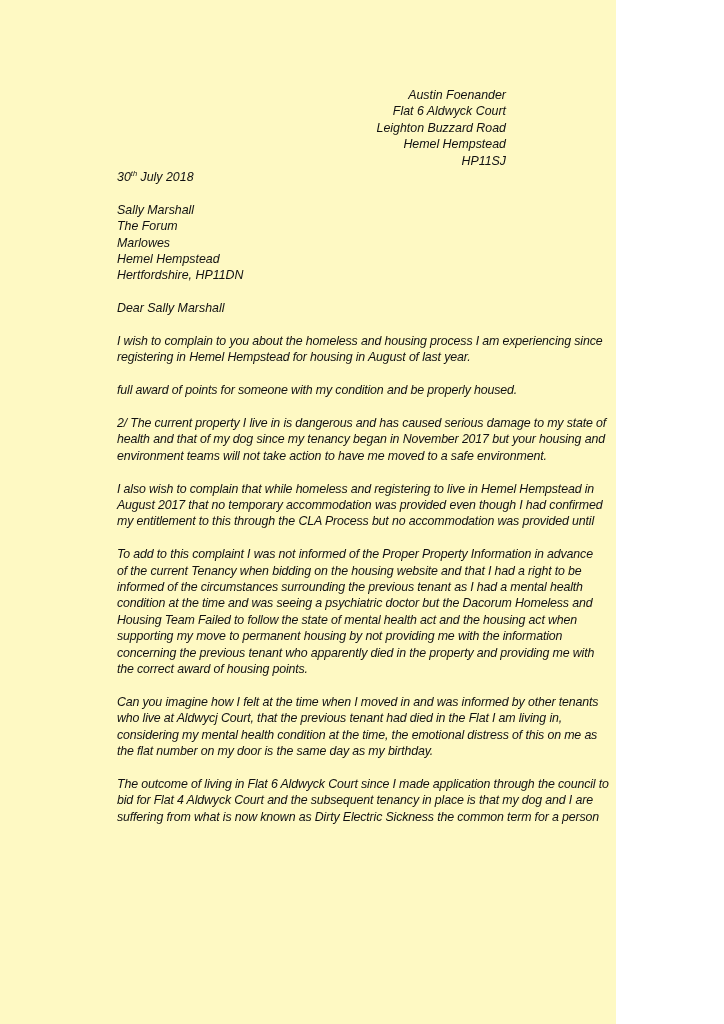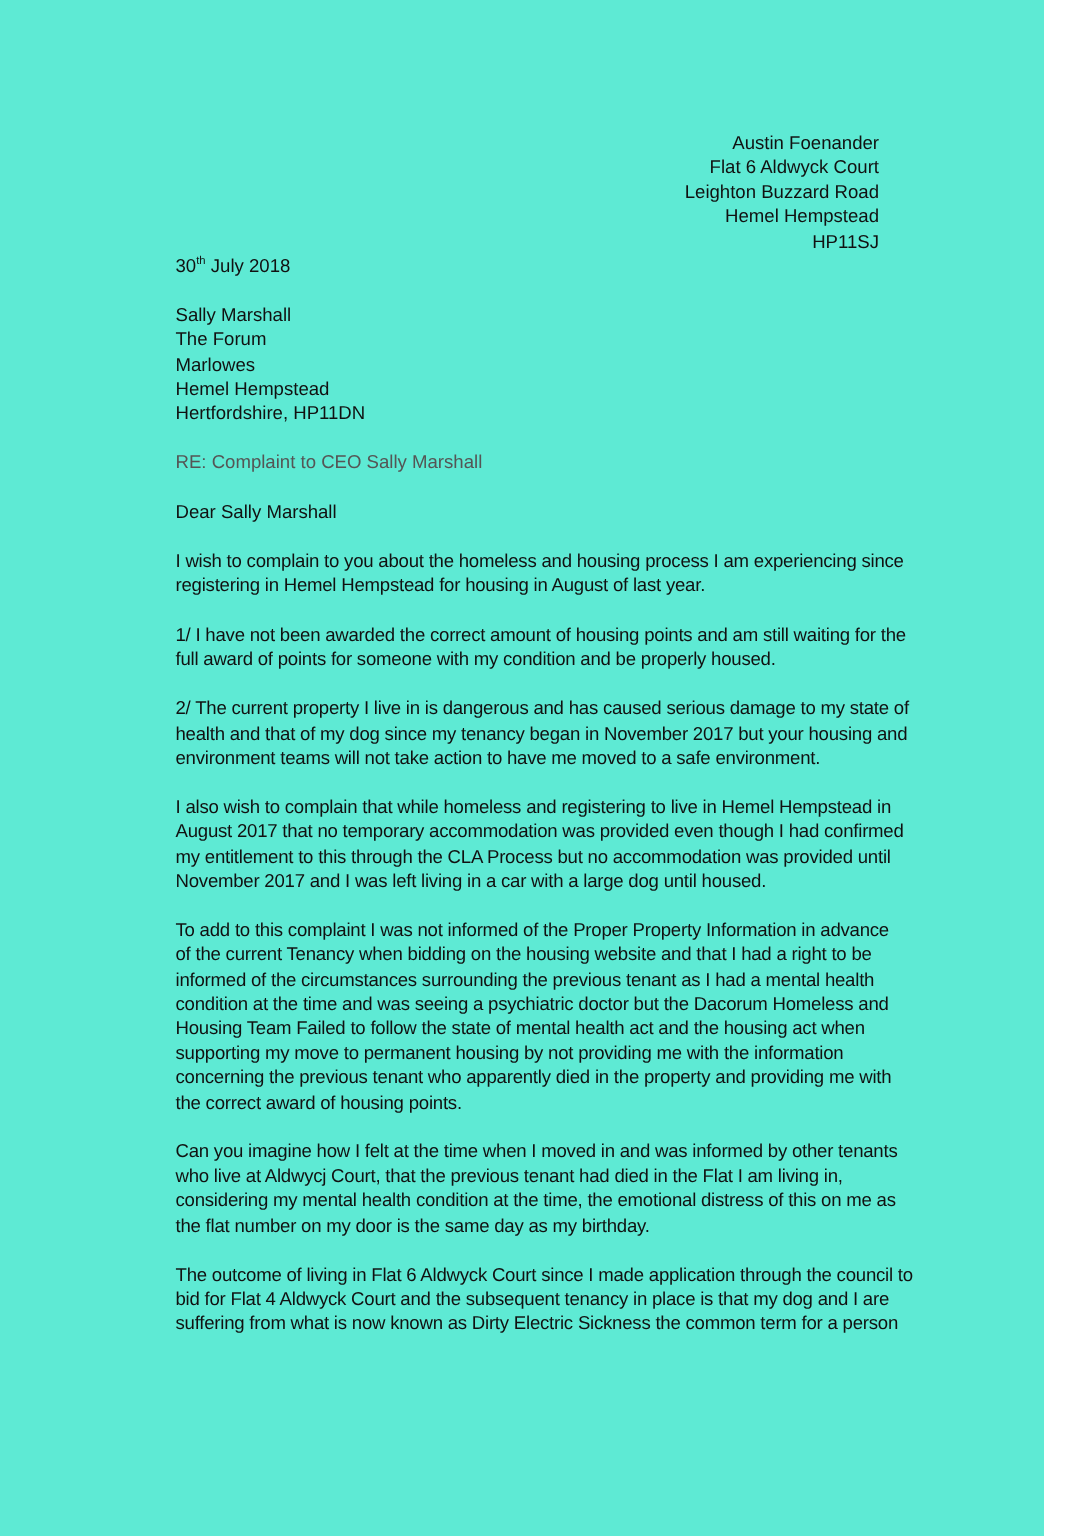--- a/index.html
+++ b/index.html
@@ -11,22 +11,23 @@
       width: 724px;
       height: 1024px;
       overflow: hidden;
       position: relative;
       font-family: "Liberation Sans", "DejaVu Sans", sans-serif;
       color: #111111;
     }
     .page {
       position: absolute;
       left: 0; top: 0;
-      width: 696px; height: 1024px;
-      background: #5eead4;
+      width: 616px; height: 1024px;
+      background: #fef9c3;
+      font-style: italic;
     }
     .sender {
       position: absolute;
       right: 110px;
       top: 87px;
       text-align: right;
       font-size: 12.4px;
       line-height: 16.4px;
     }
     .sender div { white-space: nowrap; }
@@ -65,45 +66,42 @@
     <div class="date"><span>30</span><sup>th</sup><span> July 2018</span></div>
 
     <div class="recipient">
       <div>Sally Marshall</div>
       <div>The Forum</div>
       <div>Marlowes</div>
       <div>Hemel Hempstead</div>
       <div>Hertfordshire, HP11DN</div>
     </div>
 
-    <div class="subject">RE: Complaint to CEO Sally Marshall</div>
 
     <div class="salutation">Dear Sally Marshall</div>
 
     <div class="para">
       <span class="line">I wish to complain to you about the homeless and housing process I am experiencing since</span>
       <span class="line">registering in Hemel Hempstead for housing in August of last year.</span>
     </div>
 
     <div class="para">
-      <span class="line">1/ I have not been awarded the correct amount of housing points and am still waiting for the</span>
       <span class="line">full award of points for someone with my condition and be properly housed.</span>
     </div>
 
     <div class="para">
       <span class="line">2/ The current property I live in is dangerous and has caused serious damage to my state of</span>
       <span class="line">health and that of my dog since my tenancy began in November 2017 but your housing and</span>
       <span class="line">environment teams will not take action to have me moved to a safe environment.</span>
     </div>
 
     <div class="para">
       <span class="line">I also wish to complain that while homeless and registering to live in Hemel Hempstead in</span>
       <span class="line">August 2017 that no temporary accommodation was provided even though I had confirmed</span>
       <span class="line">my entitlement to this through the CLA Process but no accommodation was provided until</span>
-      <span class="line">November 2017 and I was left living in a car with a large dog until housed.</span>
     </div>
 
     <div class="para">
       <span class="line">To add to this complaint I was not informed of the Proper Property Information in advance</span>
       <span class="line">of the current Tenancy when bidding on the housing website and that I had a right to be</span>
       <span class="line">informed of the circumstances surrounding the previous tenant as I had a mental health</span>
       <span class="line">condition at the time and was seeing a psychiatric doctor but the Dacorum Homeless and</span>
       <span class="line">Housing Team Failed to follow the state of mental health act and the housing act when</span>
       <span class="line">supporting my move to permanent housing by not providing me with the information</span>
       <span class="line">concerning the previous tenant who apparently died in the property and providing me with</span>

